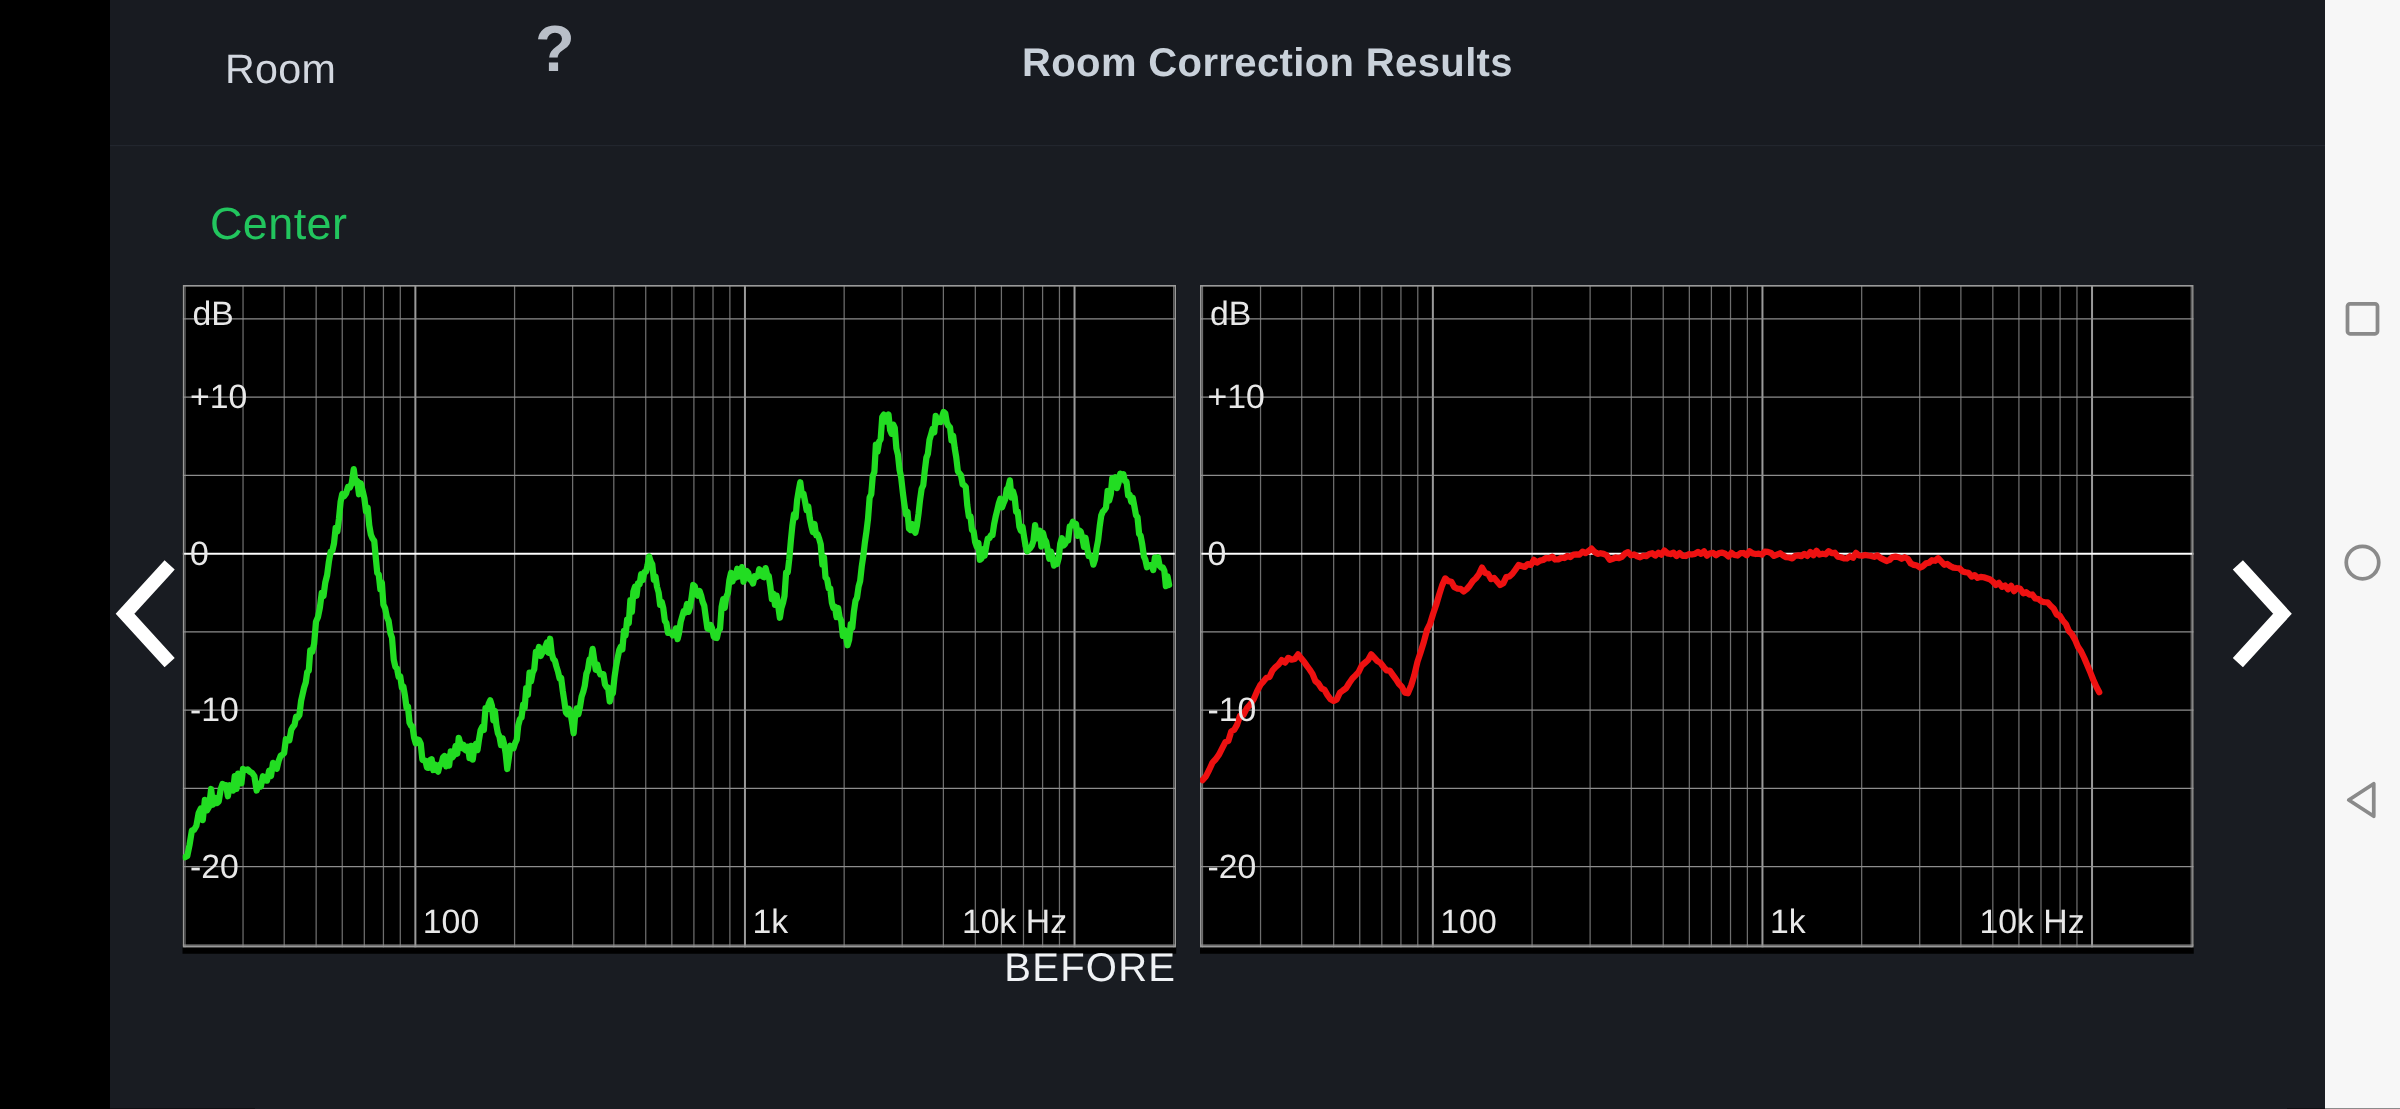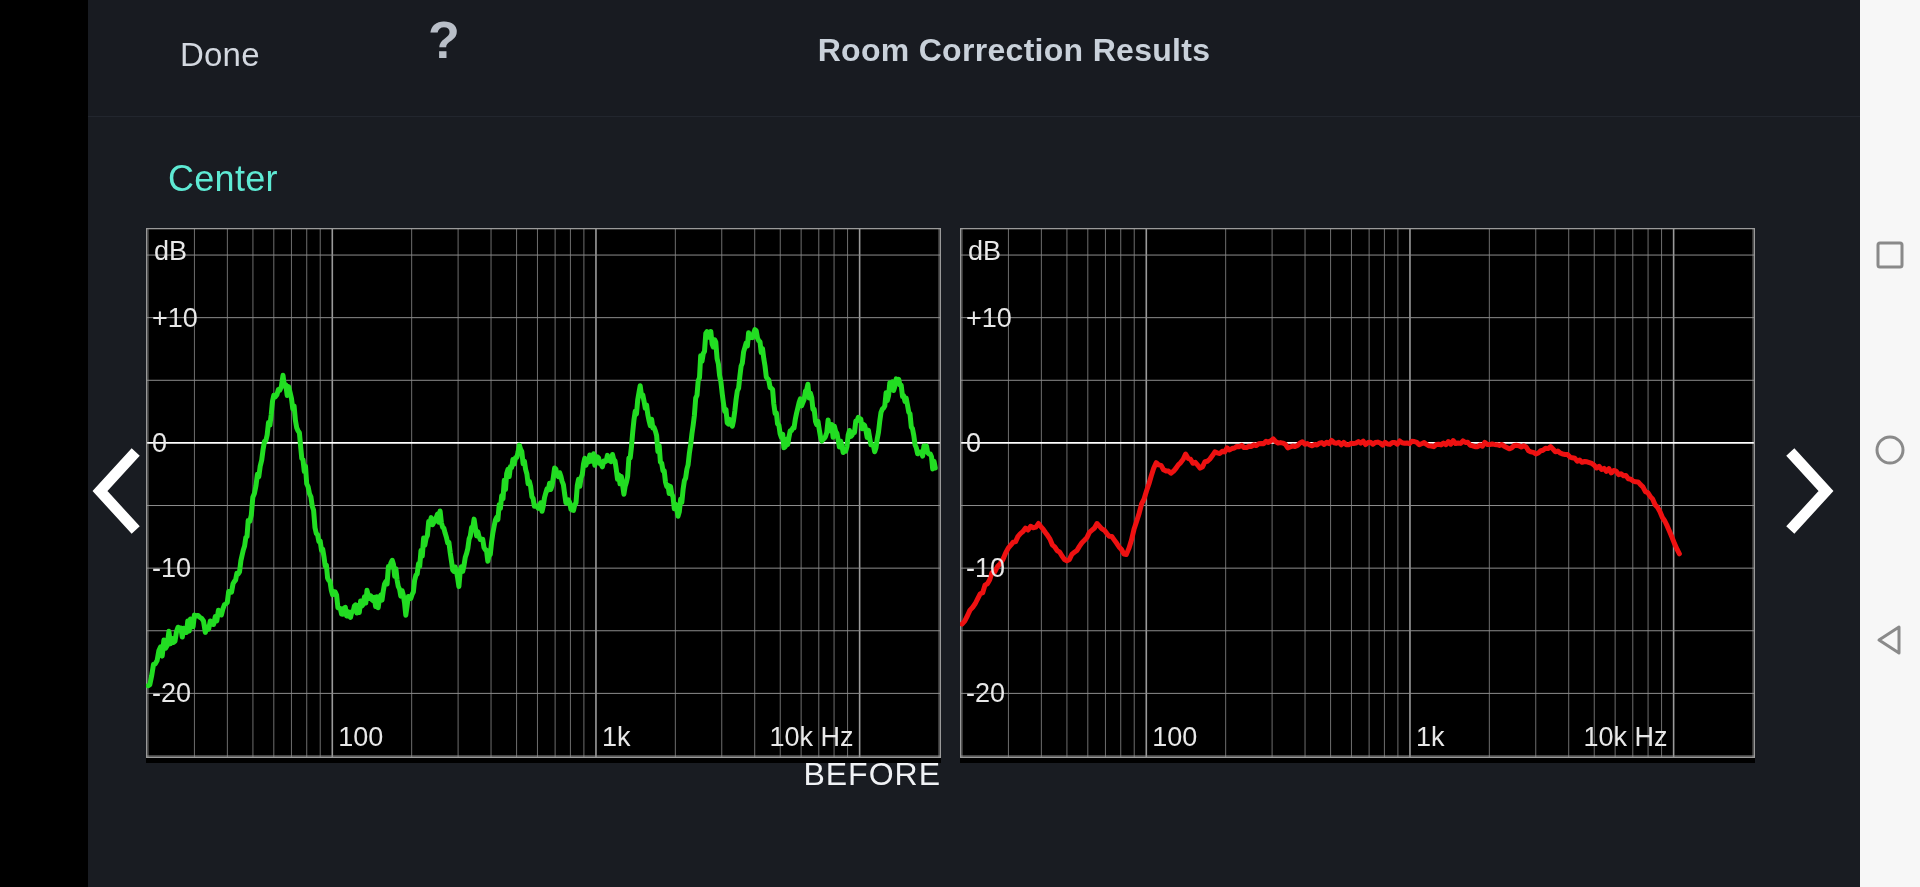--- a/index.html
+++ b/index.html
@@ -42,21 +42,21 @@
   .topbar-title {
     position:absolute; left:0; top:32px; width:1772px;
     text-align:center; font-size:32px; font-weight:bold;
     color:#c9d1da; letter-spacing:0.3px;
     padding-left:80px;
   }
 
   
   .channel-label {
     position:absolute; left:80px; top:158px;
-    font-size:36px; color:#5eead4; letter-spacing:0.3px;
+    font-size:36px; color:#22c55e; letter-spacing:0.3px;
   }
 
   
   .chev {
     position:absolute; width:62px; height:86px; cursor:pointer;
   }
   .chev svg { display:block; }
   .chev-left  { left:-2px;  top:448px; }
   .chev-right { left:1690px; top:448px; }
 
@@ -99,21 +99,21 @@
 </head>
 <body>
 
 <div id="root">
 
   <div class="bezel-left"></div>
 
   <div class="app">
 
     <div class="topbar">
-      <div class="done-btn">Done</div>
+      <div class="done-btn">Room</div>
       <div class="help-btn">?</div>
       <div class="topbar-title">Room Correction Results</div>
     </div>
 
     <div class="channel-label">Center</div>
 
     <div class="chev chev-left">
       <span>
         <svg width="62" height="86" viewBox="0 0 62 86">
           <polyline points="46,8 14,43 46,78" fill="none" stroke="#ffffff" stroke-width="11" stroke-linecap="square" stroke-linejoin="miter"></polyline>

